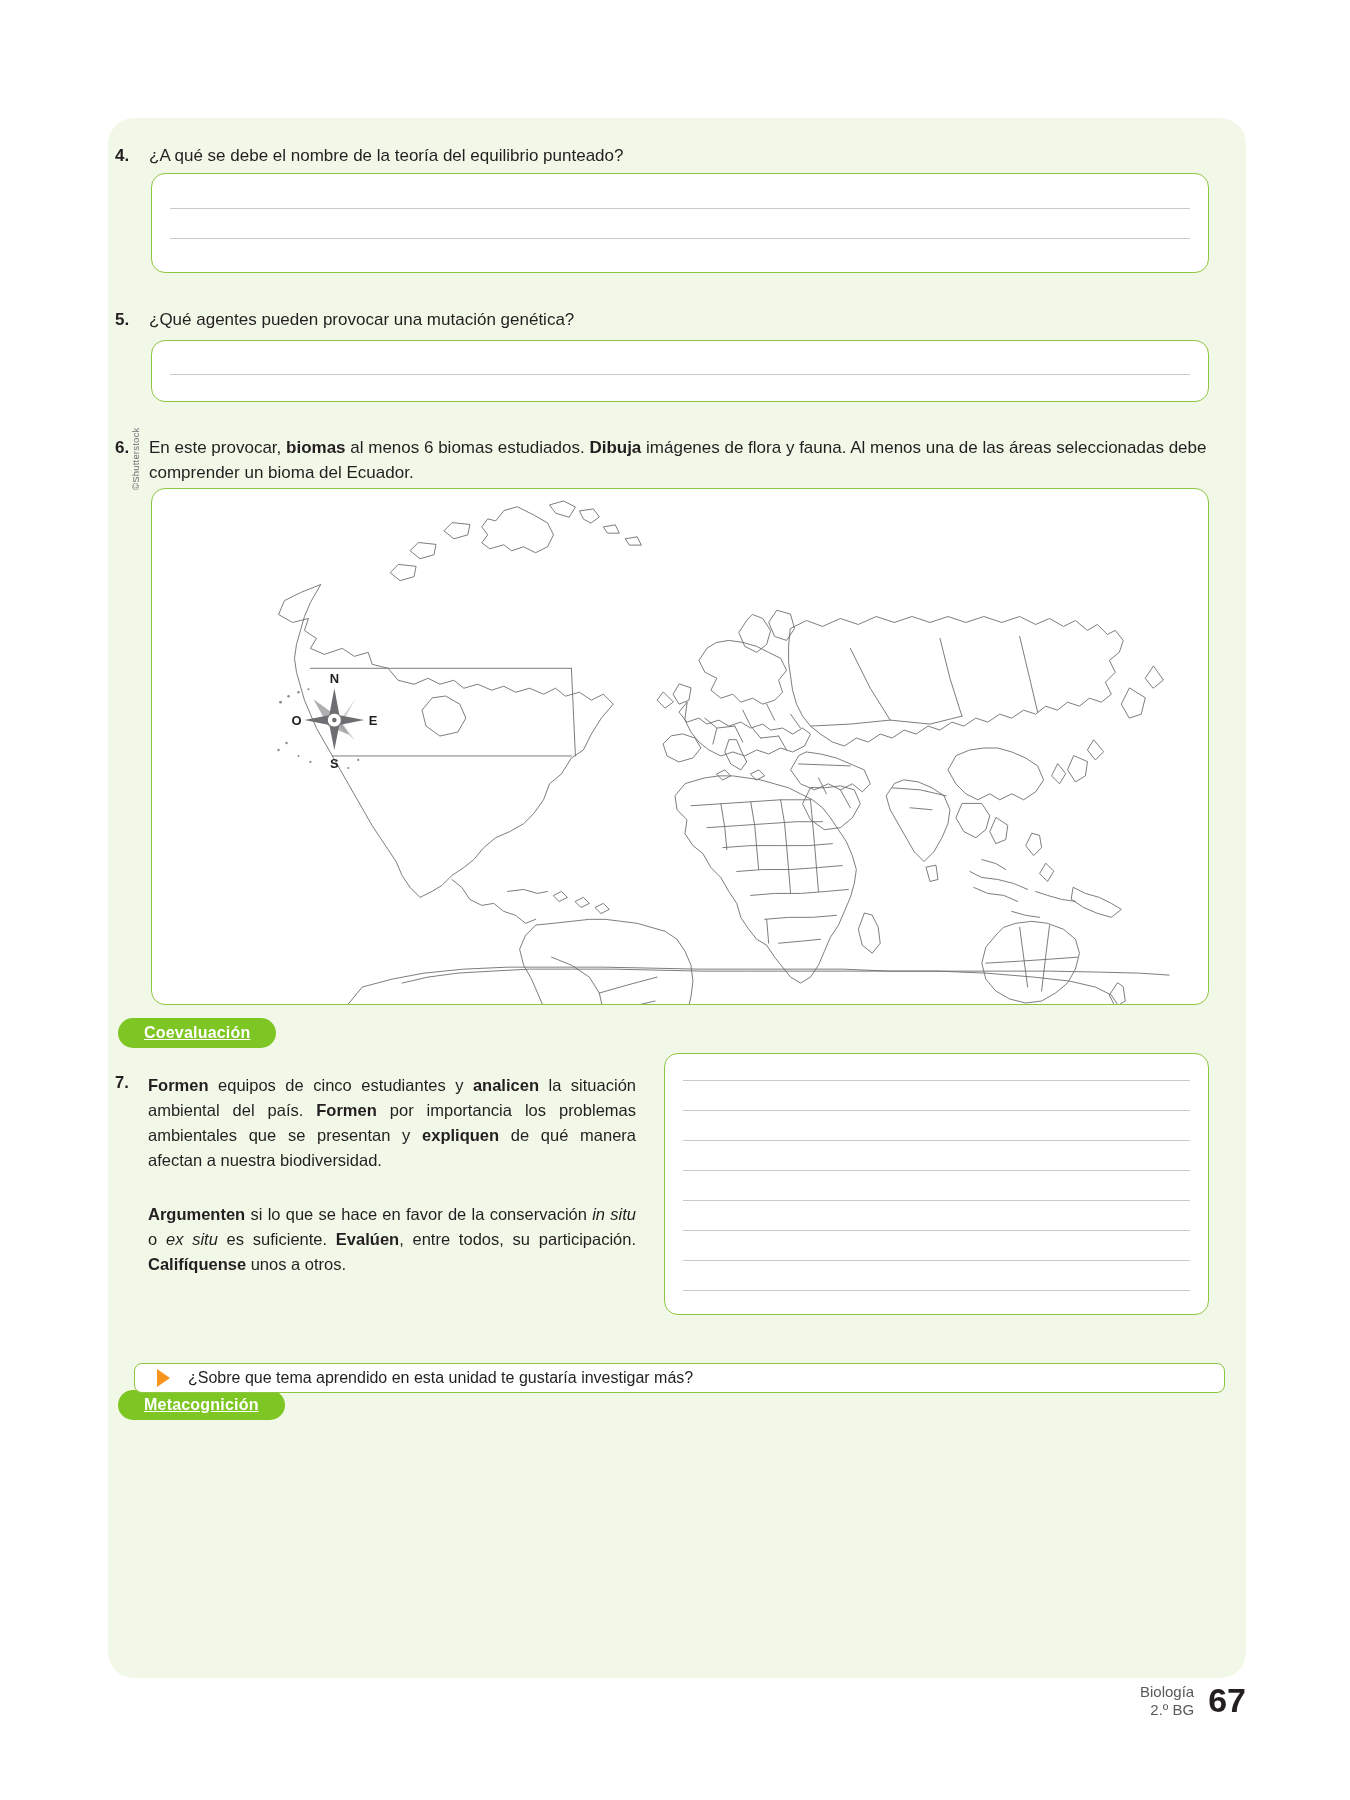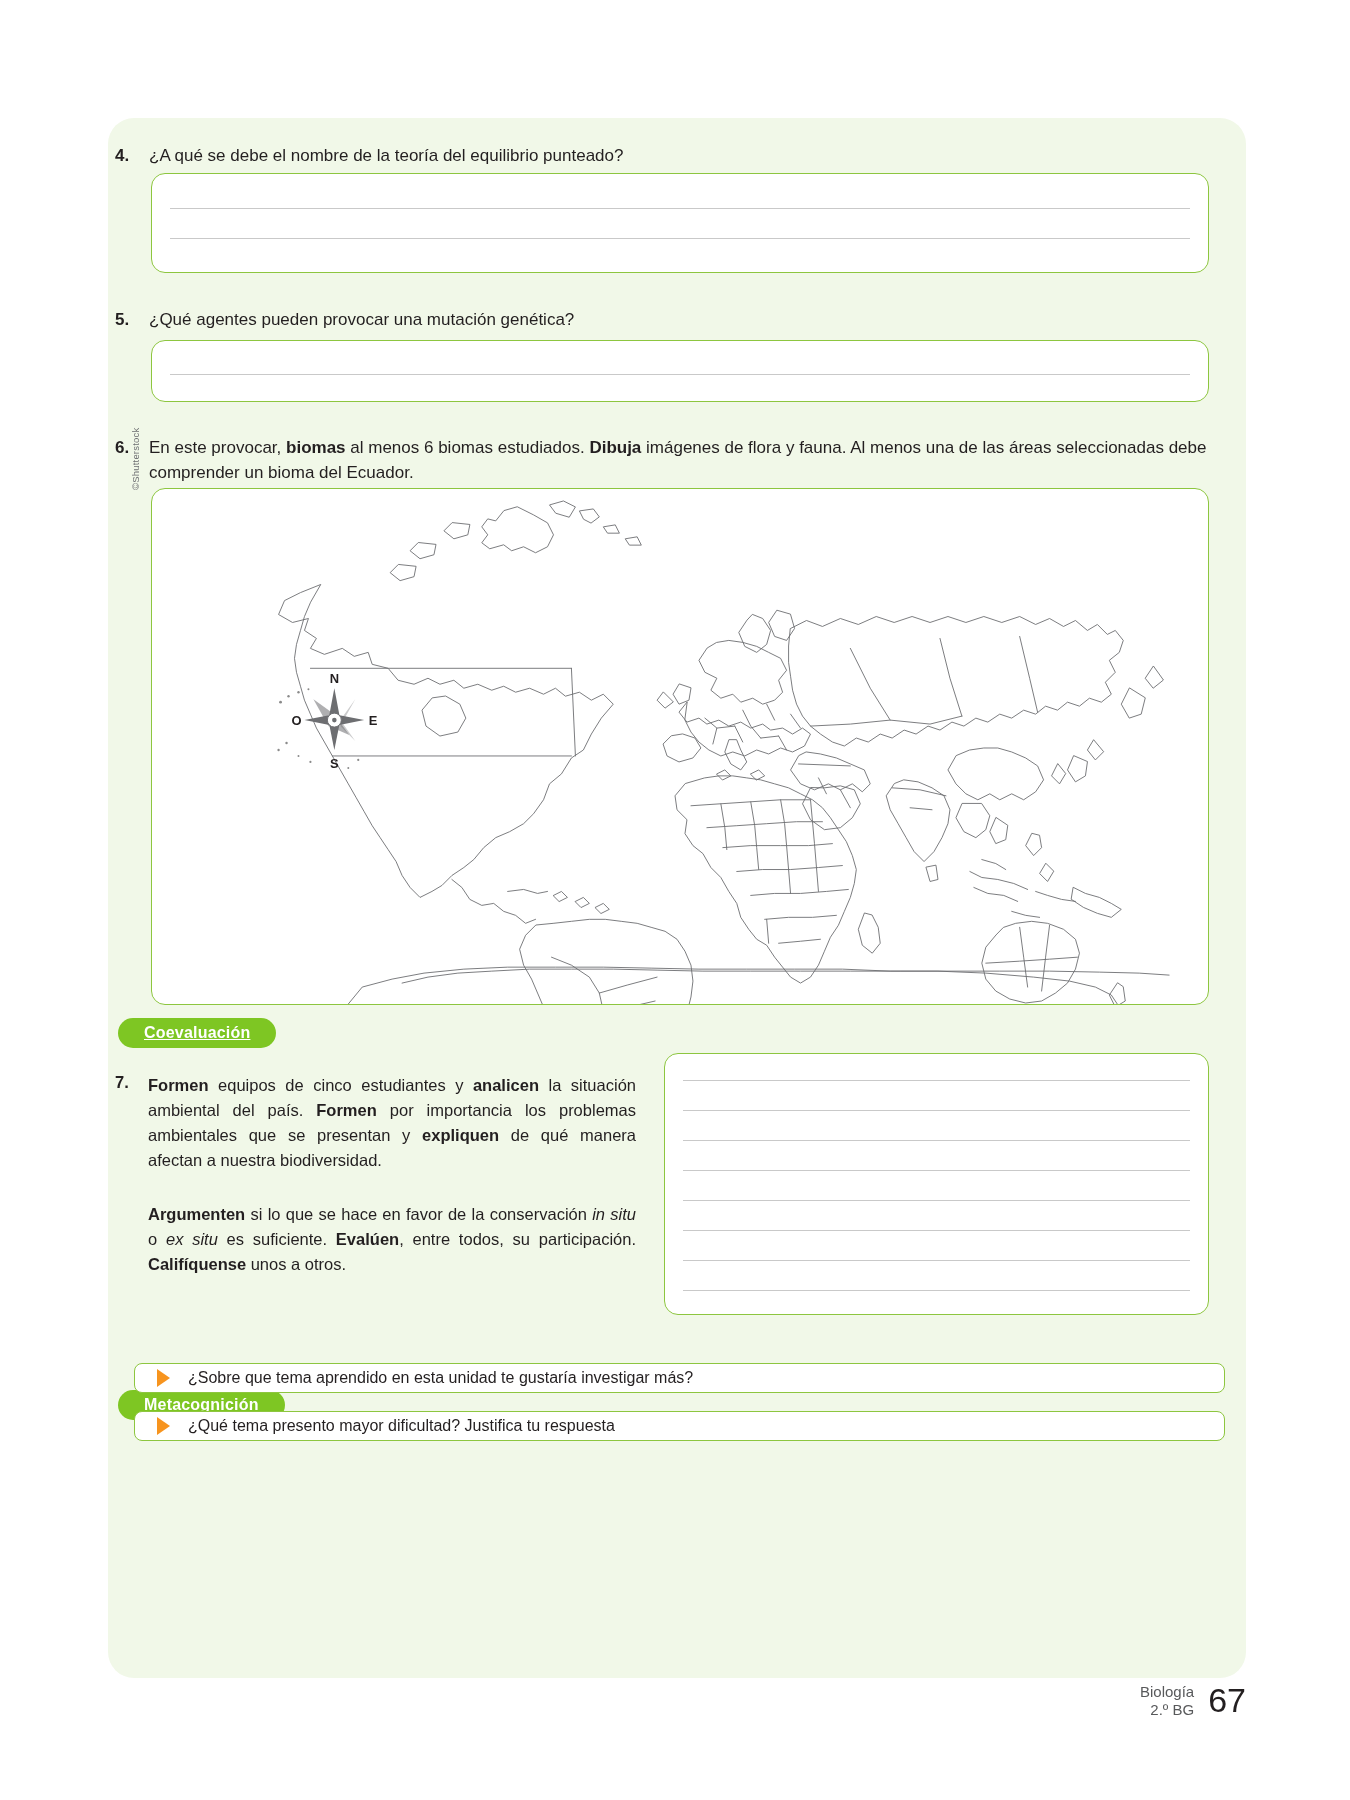--- a/index.html
+++ b/index.html
@@ -185,21 +185,21 @@
   .footer-sub {
     text-align: right;
     font-size: 15px;
     line-height: 1.25;
     color: #58595b;
     margin-right: 14px;
     padding-bottom: 4px;
   }
   .footer-page {
     font-size: 34px;
-    font-weight: normal;
+    font-weight: bold;
     color: #231f20;
     line-height: 1;
   }
 </style>
 </head>
 <body>
 
 <div class="page">
 
   <div class="panel"></div>
@@ -474,24 +474,20 @@
       <div class="rule" style="top:236px;"></div>
     </div>
 
     <div class="pill" style="left:10px; top:1272px;text-align:center;">Metacognición</div>
 
     <div class="meta-row" style="top:1245px;">
       <span class="meta-arrow"></span>
       <span class="meta-label">¿Sobre que tema aprendido en esta unidad te gustaría investigar más?</span>
     </div>
 
-    <div class="meta-row" style="top:1293px;">
-      <span class="meta-arrow"></span>
-      <span class="meta-label">¿Qué tema presento mayor dificultad? Justifica tu respuesta</span>
-    </div>
 
   </div>
 
   <div class="footer">
     <div class="footer-sub">
       <div>Biología</div>
       <div>2.º BG</div>
     </div>
     <div class="footer-page">67</div>
   </div>

